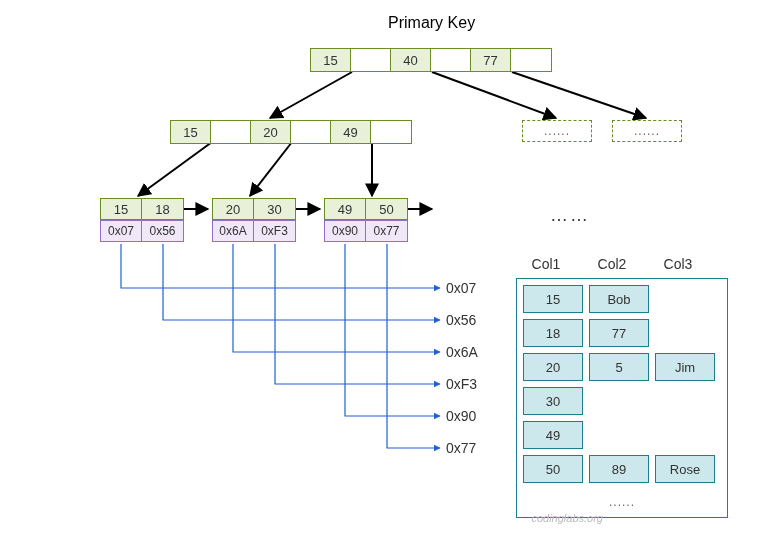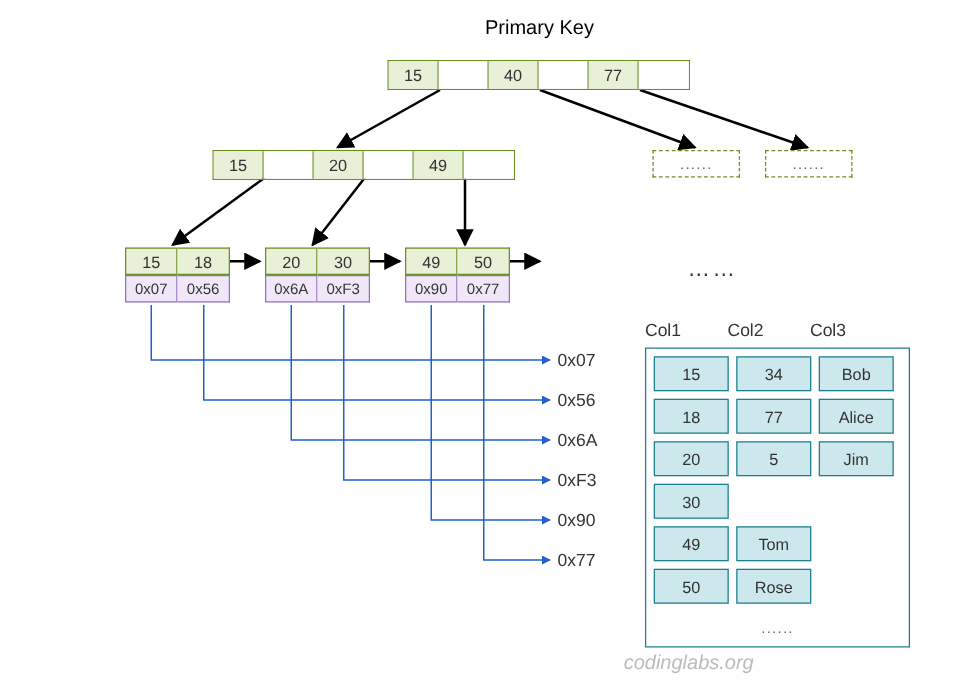--- a/index.html
+++ b/index.html
@@ -105,21 +105,21 @@
   }
   .tablewrap {
     position: absolute;
   }
   .colhdr {
     display: flex;
     margin-bottom: 6px;
   }
   .colhdr div {
     width: 60px;
-    text-align: left;
+    text-align: center;
     font-size: 14px;
     color: #333;
     margin-right: 6px;
   }
   .trow {
     display: flex;
     margin-bottom: 6px;
   }
   .tcell {
     width: 60px;
@@ -140,22 +140,22 @@
   .tablemore {
     text-align: center;
     font-size: 12px;
     color: #666;
     letter-spacing: 1px;
     padding: 6px 0 8px;
   }
   .watermark {
     position: absolute;
     right: 18px;
-    bottom: 6px;
-    font-size: 16px;
+    bottom: 22px;
+    font-size: 11px;
     color: #bbb;
     font-style: italic;
   }
 </style>
 </head>
 <body>
 
 <div class="stage">
 
   <svg class="lines" viewBox="0 0 768 546">
@@ -257,42 +257,40 @@
 
   <div class="tablewrap" style="left:516px;top:256px">
     <div class="colhdr">
       <div>Col1</div>
       <div>Col2</div>
       <div>Col3</div>
     </div>
     <div class="tablebox">
       <div class="trow">
         <div class="tcell">15</div>
-        <div class="tcell">34</div>
         <div class="tcell">Bob</div>
       </div>
       <div class="trow">
         <div class="tcell">18</div>
         <div class="tcell">77</div>
-        <div class="tcell">Alice</div>
       </div>
       <div class="trow">
         <div class="tcell">20</div>
         <div class="tcell">5</div>
         <div class="tcell">Jim</div>
       </div>
       <div class="trow">
         <div class="tcell">30</div>
       </div>
       <div class="trow">
         <div class="tcell">49</div>
-        <div class="tcell">Tom</div>
       </div>
       <div class="trow">
         <div class="tcell">50</div>
+        <div class="tcell">89</div>
         <div class="tcell">Rose</div>
       </div>
       <div class="tablemore">......</div>
     </div>
   </div>
 
   <div class="watermark">codinglabs.org</div>
 </div>
 
 </body></html>

